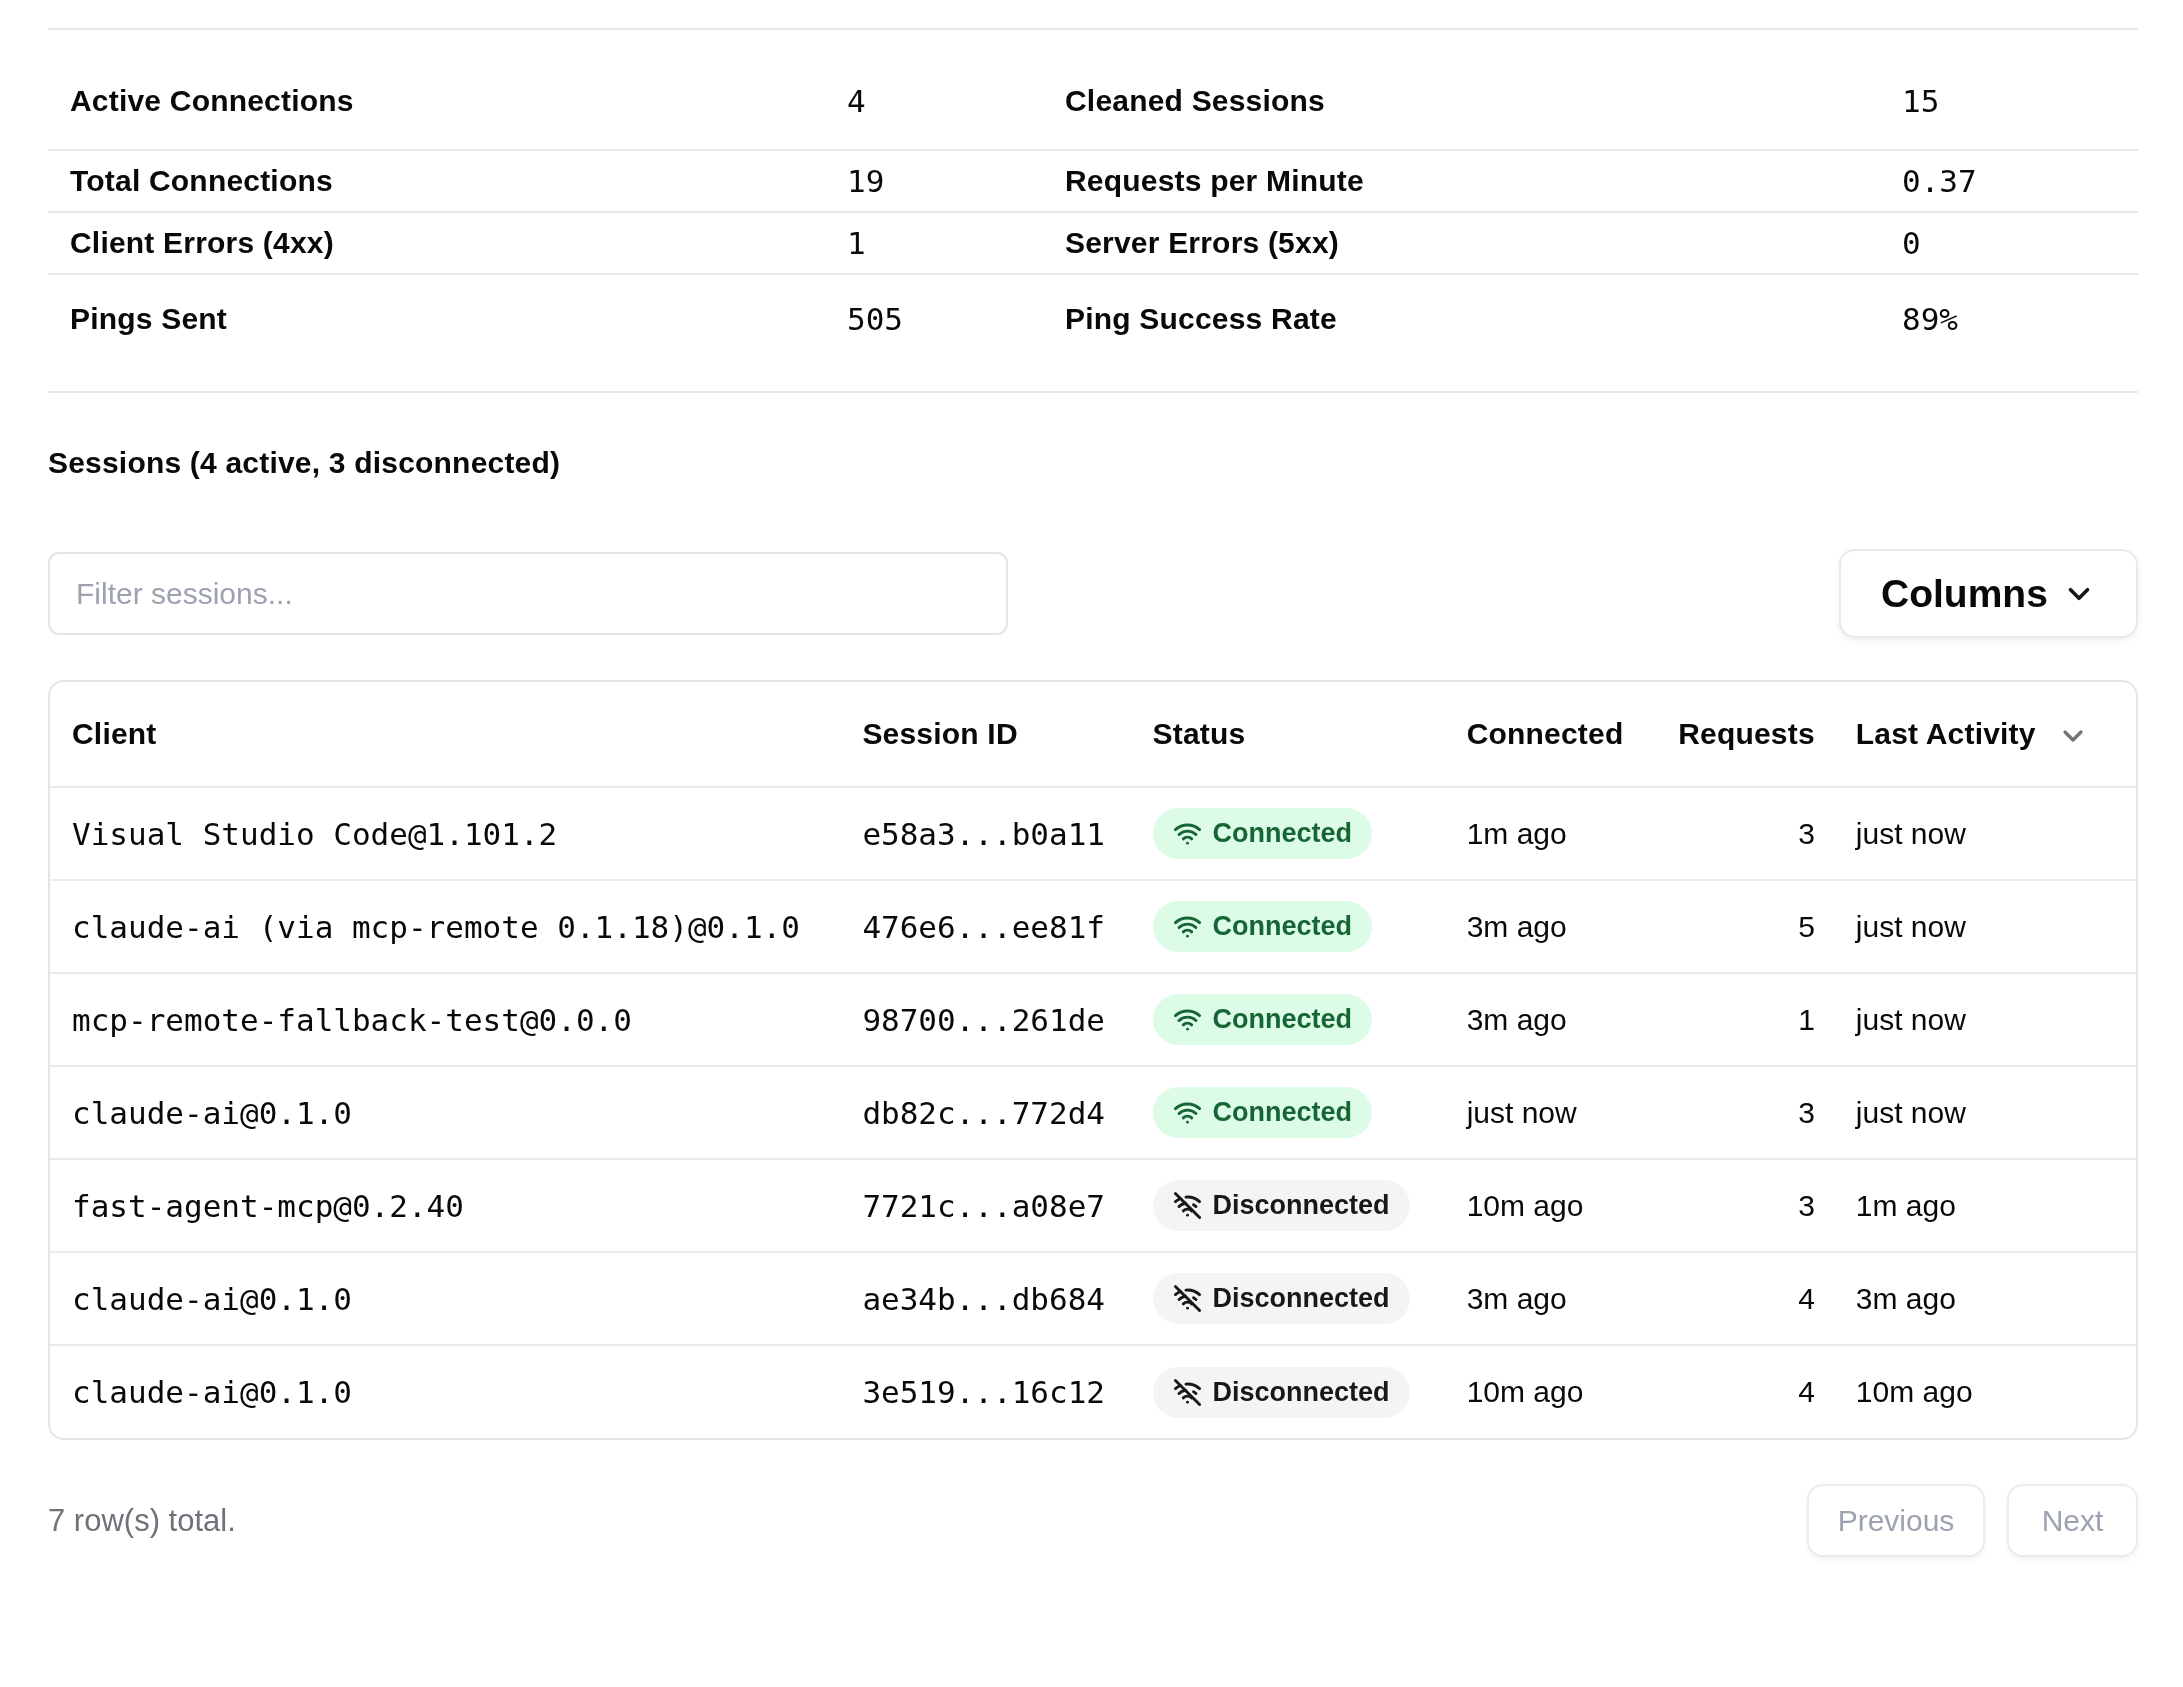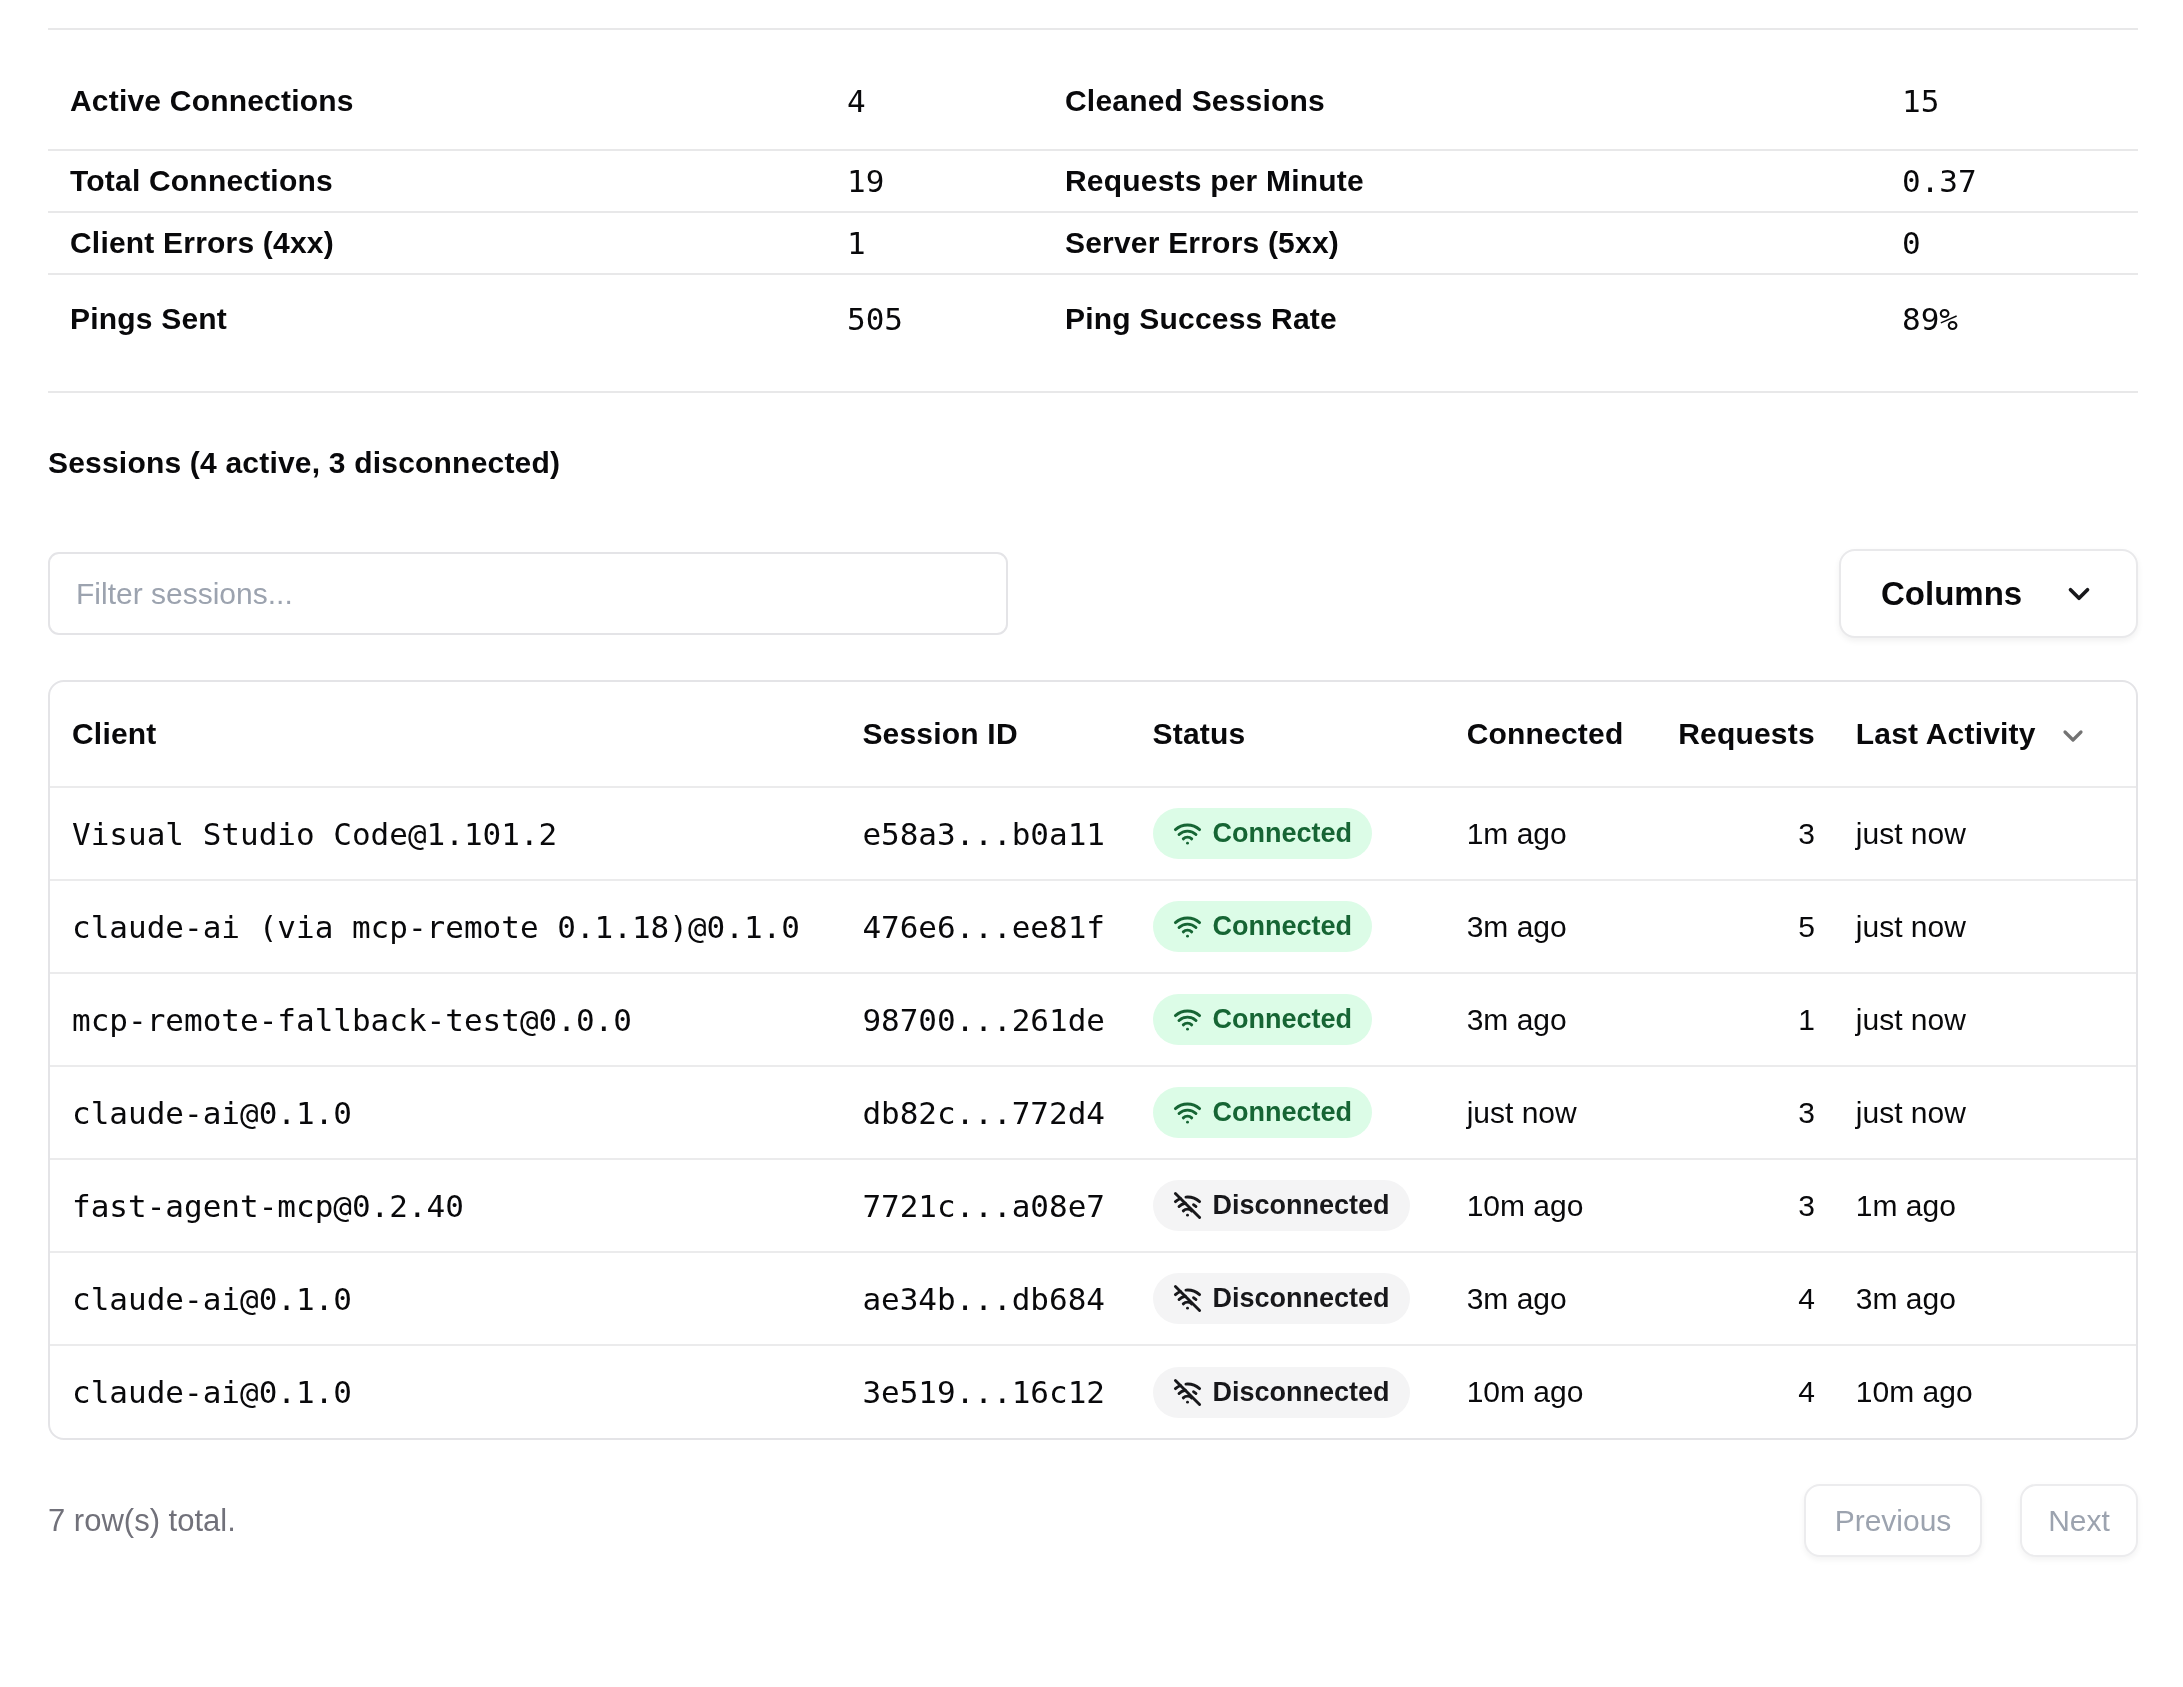--- a/index.html
+++ b/index.html
@@ -65,21 +65,21 @@
     height: 89px;
     background: #ffffff;
     border: 2px solid #e9e9eb;
     border-radius: 16px;
     box-shadow: 0 3px 6px rgba(0,0,0,0.06);
     display: flex;
     align-items: center;
     justify-content: space-between;
     padding: 0 40px 0 40px;
     font-family: "Liberation Sans", sans-serif;
-    font-size: 33px;
+    font-size: 39px;
     font-weight: 600;
     color: #09090b;
     cursor: pointer;
   }
   .columns-btn svg { stroke: #18181b; }
 
   
   .card {
     margin-top: 42px;
     border: 2px solid #e4e4e7;
@@ -151,21 +151,21 @@
     border: 2px solid #ececee;
     border-radius: 16px;
     box-shadow: 0 3px 6px rgba(0,0,0,0.05);
     color: #9ca3af;
     font-family: "Liberation Sans", sans-serif;
     font-size: 30px;
     font-weight: 500;
     cursor: default;
   }
   .btn-prev { width: 178px; }
-  .btn-next { width: 118px; margin-left: 16px; }
+  .btn-next { width: 131px; }
 </style>
 </head>
 <body>
 
 <div class="page">
 
   <section class="stats">
     <div class="stats-row first">
       <div class="stat-label">Active Connections</div>
       <div class="stat-value mono">4</div>

